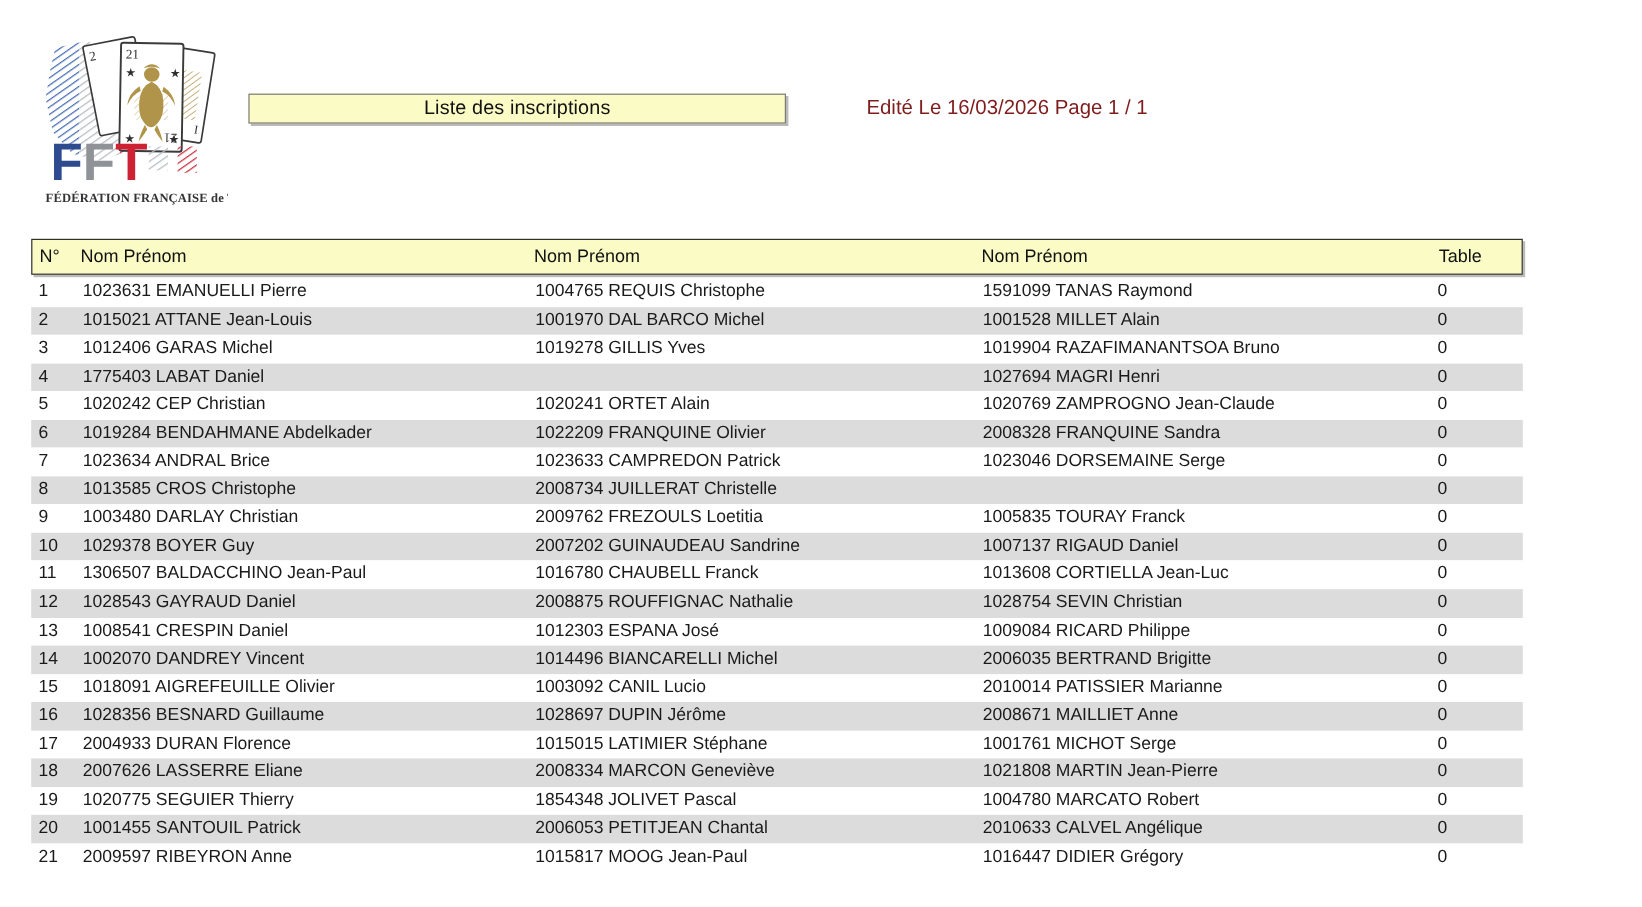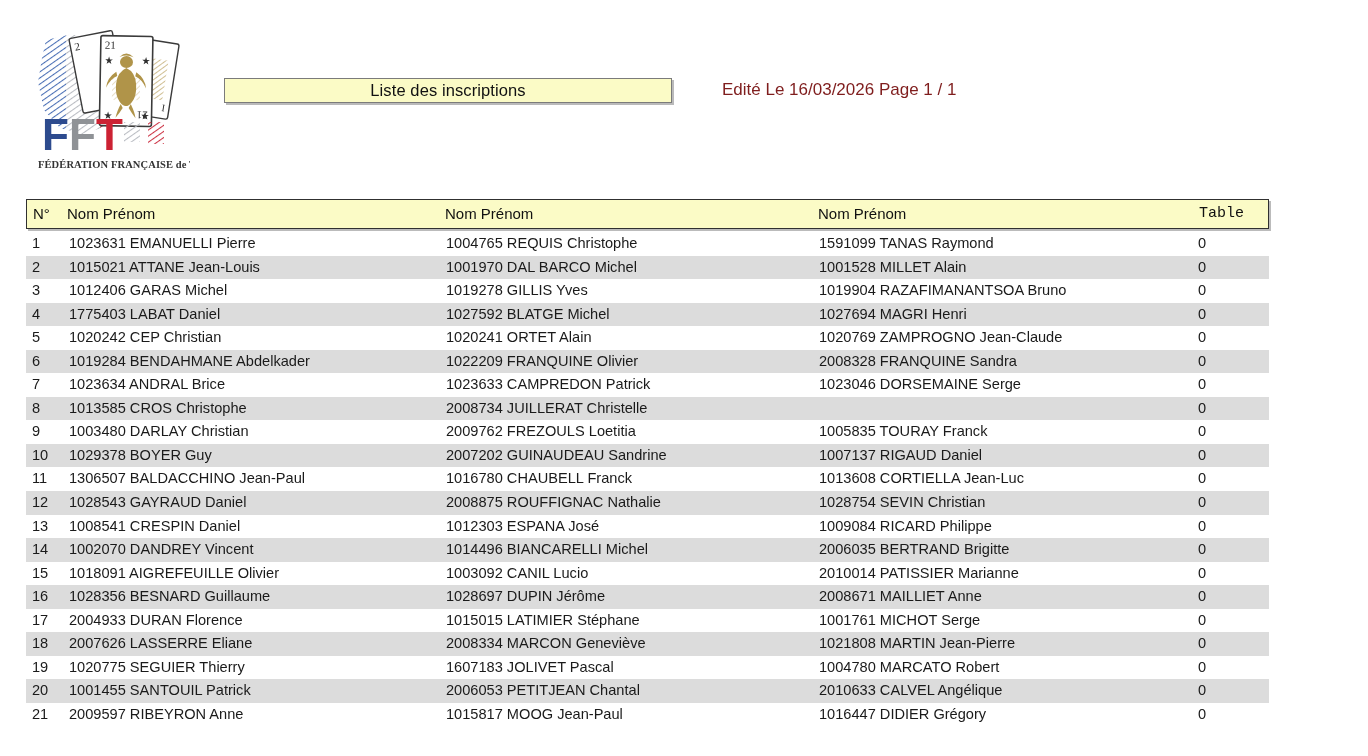--- a/index.html
+++ b/index.html
@@ -31,21 +31,21 @@
     position: absolute;
     left: 20px;
     top: 18px;
     width: 170px;
     height: 155px;
   }
   #logo-svg { display: block; }
 
   #title-banner {
     position: absolute;
-    left: 224px;
+    left: 207px;
     top: 78px;
     width: 448px;
     height: 25px;
     background: #fbfbc6;
     border: 1px solid #7b7b7b;
     box-shadow: 2px 2px 0 rgba(130,130,130,0.55);
     box-sizing: border-box;
     display: flex;
     align-items: center;
     justify-content: center;
@@ -117,21 +117,21 @@
   .col-num    { left: 6px;   width: 40px; }
   .col-p1     { left: 43px;  width: 380px; }
   .col-p2     { left: 420px; width: 370px; }
   .col-p3     { left: 793px; width: 370px; }
   .col-table  { left: 1172px; width: 64px; }
 
   .thead-row .col-num   { left: 6px; }
   .thead-row .col-p1    { left: 40px; }
   .thead-row .col-p2    { left: 418px; }
   .thead-row .col-p3    { left: 791px; }
-  .thead-row .col-table { left: 1172px; font-family: Liberation Mono, monospace; }
+  .thead-row .col-table { left: 1172px; }
 </style>
 </head>
 <body>
 
 <div id="page-header">
 
   <div id="logo-block">
     <svg id="logo-svg" width="170" height="155" viewBox="0 0 170 155" xmlns="http://www.w3.org/2000/svg">
       <defs>
         <pattern id="hatchBlue" width="5" height="5" patternTransform="rotate(55)" patternUnits="userSpaceOnUse">
@@ -243,21 +243,20 @@
       <div class="trow">
         <div class="cell col-num">3</div>
         <div class="cell col-p1">1012406 GARAS Michel</div>
         <div class="cell col-p2">1019278 GILLIS Yves</div>
         <div class="cell col-p3">1019904 RAZAFIMANANTSOA Bruno</div>
         <div class="cell col-table">0</div>
       </div>
       <div class="trow alt">
         <div class="cell col-num">4</div>
         <div class="cell col-p1">1775403 LABAT Daniel</div>
-        <div class="cell col-p2">1027592 BLATGE Michel</div>
         <div class="cell col-p3">1027694 MAGRI Henri</div>
         <div class="cell col-table">0</div>
       </div>
       <div class="trow">
         <div class="cell col-num">5</div>
         <div class="cell col-p1">1020242 CEP Christian</div>
         <div class="cell col-p2">1020241 ORTET Alain</div>
         <div class="cell col-p3">1020769 ZAMPROGNO Jean-Claude</div>
         <div class="cell col-table">0</div>
       </div>
@@ -347,21 +346,21 @@
       <div class="trow alt">
         <div class="cell col-num">18</div>
         <div class="cell col-p1">2007626 LASSERRE Eliane</div>
         <div class="cell col-p2">2008334 MARCON Geneviève</div>
         <div class="cell col-p3">1021808 MARTIN Jean-Pierre</div>
         <div class="cell col-table">0</div>
       </div>
       <div class="trow">
         <div class="cell col-num">19</div>
         <div class="cell col-p1">1020775 SEGUIER Thierry</div>
-        <div class="cell col-p2">1607183 JOLIVET Pascal</div>
+        <div class="cell col-p2">1854348 JOLIVET Pascal</div>
         <div class="cell col-p3">1004780 MARCATO Robert</div>
         <div class="cell col-table">0</div>
       </div>
       <div class="trow alt">
         <div class="cell col-num">20</div>
         <div class="cell col-p1">1001455 SANTOUIL Patrick</div>
         <div class="cell col-p2">2006053 PETITJEAN Chantal</div>
         <div class="cell col-p3">2010633 CALVEL Angélique</div>
         <div class="cell col-table">0</div>
       </div>

